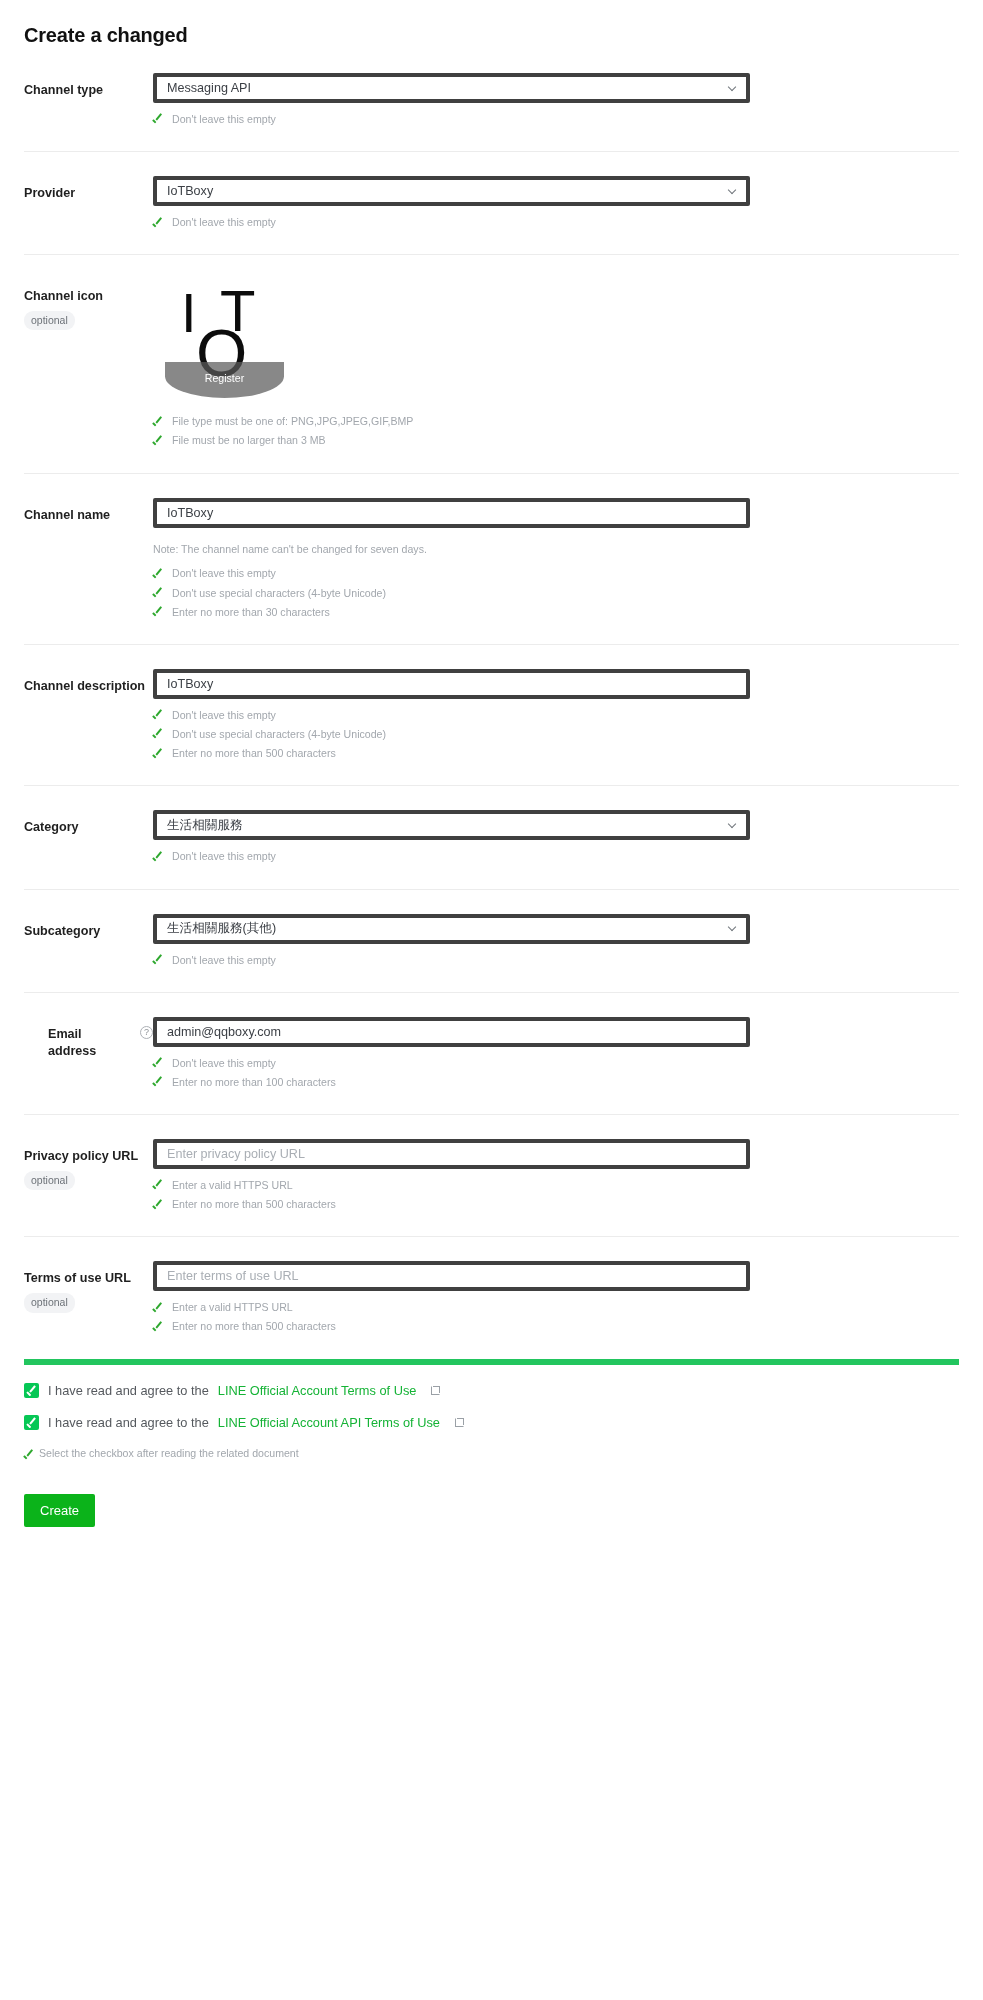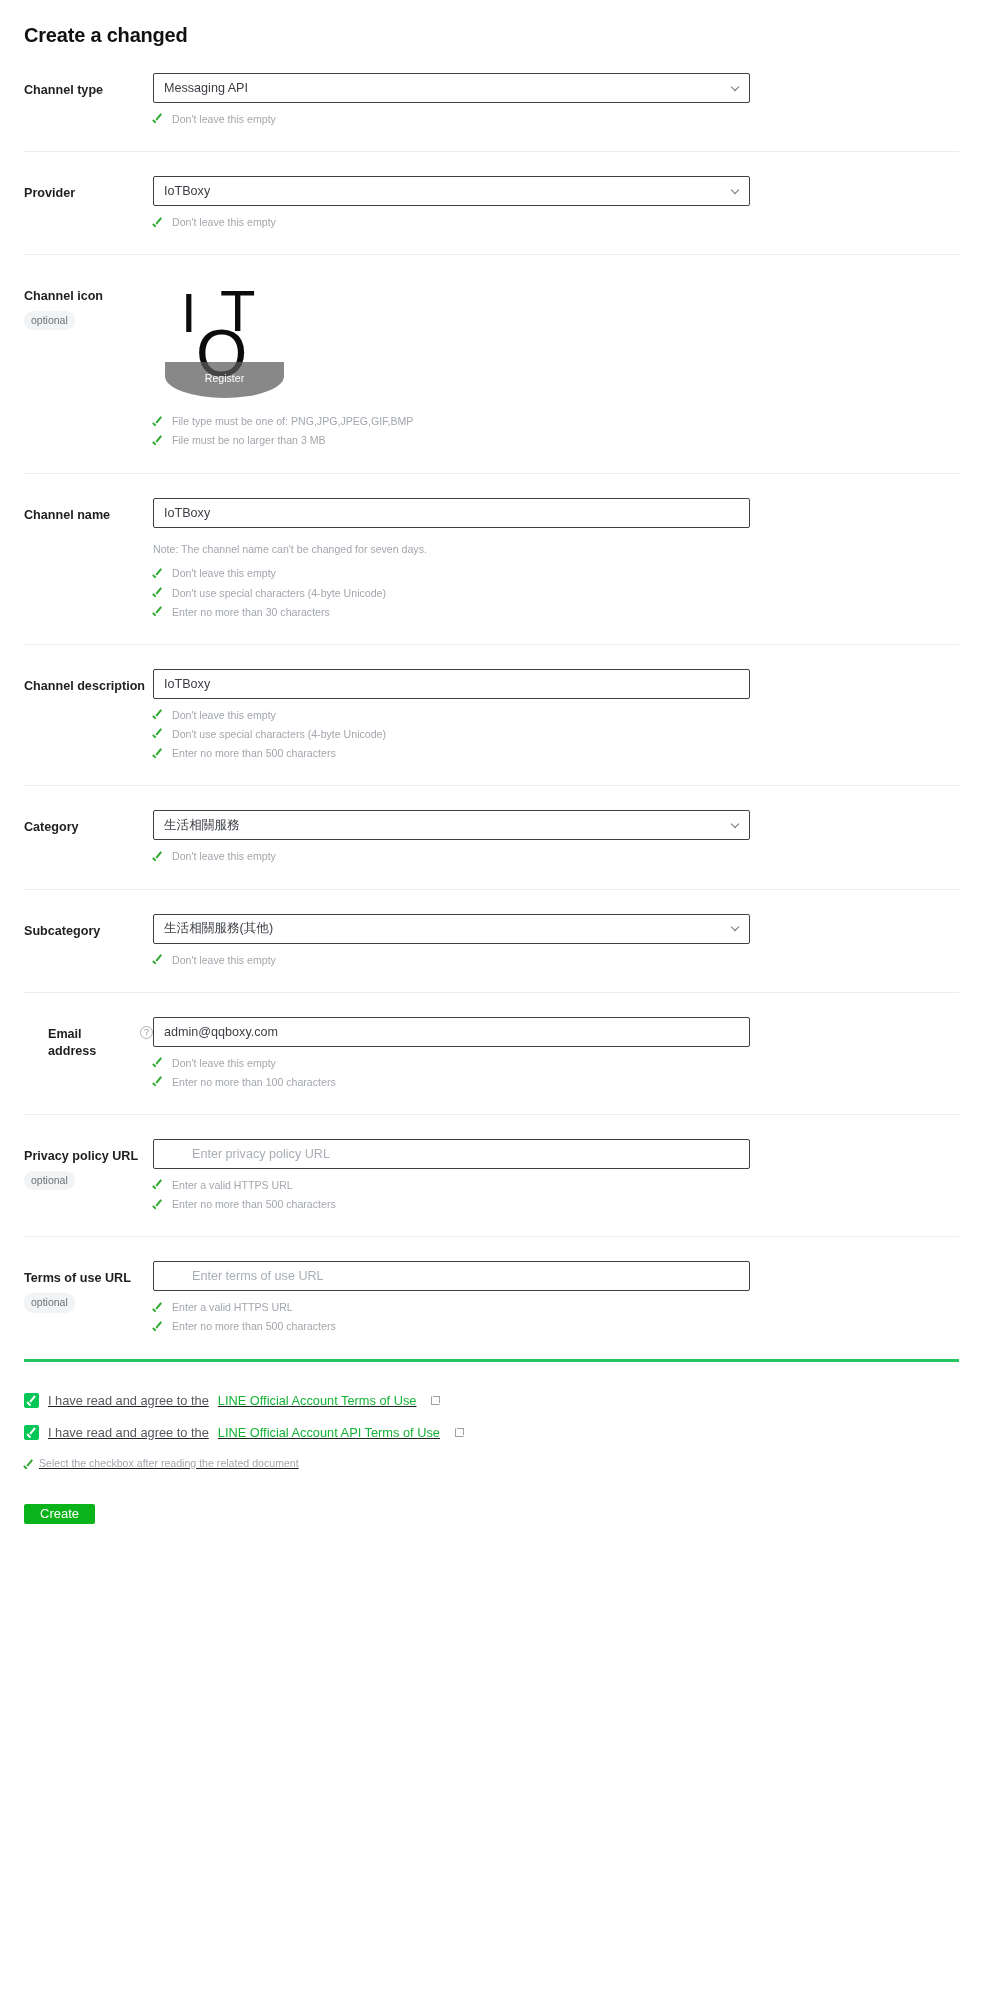--- a/index.html
+++ b/index.html
@@ -83,37 +83,37 @@
   .row-field {
     flex: 1 1 auto;
     max-width: 597px;
   }
 
   
   .input-box,
   .select-box {
     width: 100%;
     height: 30px;
-    border: 1px solid #404040;
+    border: 4px solid #404040;
     border-radius: 2px;
     background: #ffffff;
     display: flex;
     align-items: center;
     padding: 0 10px;
     font-size: 12.6px;
     color: #3b3f45;
   }
 
   .select-box {
     justify-content: space-between;
     padding-right: 9px;
   }
 
   .input-box .value { color: #3b3f45; }
-  .input-box .placeholder { color: #a9aeb4; margin-left: 28px; }
+  .input-box .placeholder { color: #a9aeb4; }
   .select-box .value { color: #3b3f45; }
 
   .chevron {
     width: 9px;
     height: 9px;
     position: relative;
     flex: 0 0 9px;
   }
   .chevron::after {
     content: "";
@@ -230,23 +230,22 @@
     color: #ffffff;
     font-size: 10.6px;
     padding-bottom: 5px;
     cursor: pointer;
   }
 
   .icon-validation { margin-top: 14px; margin-left: 0; }
 
   
   .agreements {
-    border-top: 3px solid #22c55e;
-    padding-top: 31px;
-    text-decoration: underline;
+    border-top: 6px solid #22c55e;
+    padding-top: 18px;
   }
 
   .agree-line {
     display: flex;
     align-items: center;
     gap: 9px;
     margin-bottom: 17px;
     font-size: 12.8px;
     color: #55595e;
   }
@@ -319,21 +318,21 @@
     font-size: 10.6px;
     color: #a2a7ad;
     margin-top: 9px;
     margin-bottom: 34px;
   }
 
   .create-button {
     display: inline-flex;
     align-items: center;
     justify-content: center;
-    height: 20px;
+    height: 33px;
     min-width: 60px;
     padding: 0 16px;
     background: #0bb31a;
     color: #ffffff;
     font-size: 13px;
     border: none;
     border-radius: 2px;
     cursor: pointer;
     font-family: "Liberation Sans", sans-serif;
     margin-bottom: 40px;

